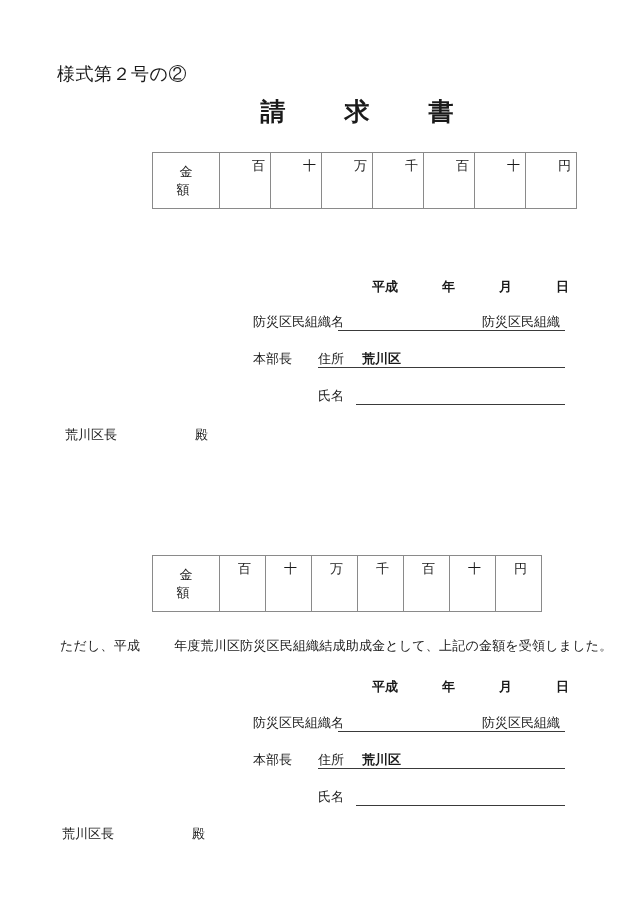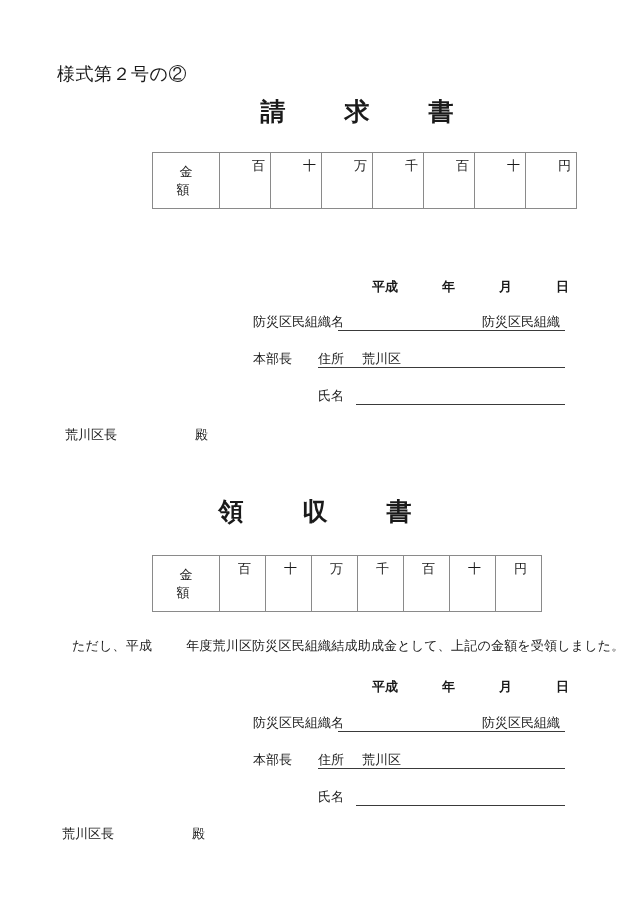--- a/index.html
+++ b/index.html
@@ -81,21 +81,21 @@
 
   
   .statement {
     position: absolute;
     font-size: 13px;
     white-space: nowrap;
     letter-spacing: 0.2px;
   }
   .statement .gap { display: inline-block; width: 34px; }
   .stmt-invoice { left: 72px; top: 233px; }
-  .stmt-receipt { left: 72px; top: 637px; font-family: Liberation Mono, monospace; }
+  .stmt-receipt { left: 60px; top: 637px; font-family: Liberation Mono, monospace; }
 
   
   .date-line {
     position: absolute;
     font-size: 13px;
     white-space: nowrap;
     font-weight: bold;
   }
   .date-line .g1 { display: inline-block; width: 44px; }
   .date-line .g2 { display: inline-block; width: 44px; }
@@ -133,21 +133,21 @@
   
   .row-org .sig-label { left: 253px; }
   .row-org .sig-rule  { left: 338px; width: 227px; }
   .row-org .sig-fill  { left: 474px; margin-left: 8px; }
 
   
   .row-addr .sig-label   { left: 253px; }
   .row-addr .sig-sublabel{ position: absolute; left: 318px; top: 0; }
   .row-addr .sig-rule-sub{ position: absolute; top: 17px; left: 318px; width: 38px; height: 0; border-bottom: 1px solid #3a3a3a; }
   .row-addr .sig-rule    { left: 356px; width: 209px; }
-  .row-addr .sig-fill    { left: 362px; }
+  .row-addr .sig-fill    { left: 362px; font-weight: bold; }
 
   
   .row-name .sig-label { left: 318px; }
   .row-name .sig-rule  { left: 356px; width: 209px; }
 
   
   .addressee {
     position: absolute;
     font-size: 13px;
     white-space: nowrap;
@@ -205,21 +205,20 @@
       <span class="sig-label">氏名</span>
       <span class="sig-rule"></span>
     </div>
 
   </div>
 
   <div class="addressee addr-invoice">
     <span>荒川区長</span><span class="honorific">殿</span>
   </div>
 
-  <div class="doc-title title-receipt">領　収　書</div>
 
   <table class="amount-table table-receipt">
     <tbody>
         <tr>
       <td class="label-cell">金　額</td>
       <td class="digit-cell">百</td>
       <td class="digit-cell">十</td>
       <td class="digit-cell">万</td>
       <td class="digit-cell">千</td>
       <td class="digit-cell">百</td>

